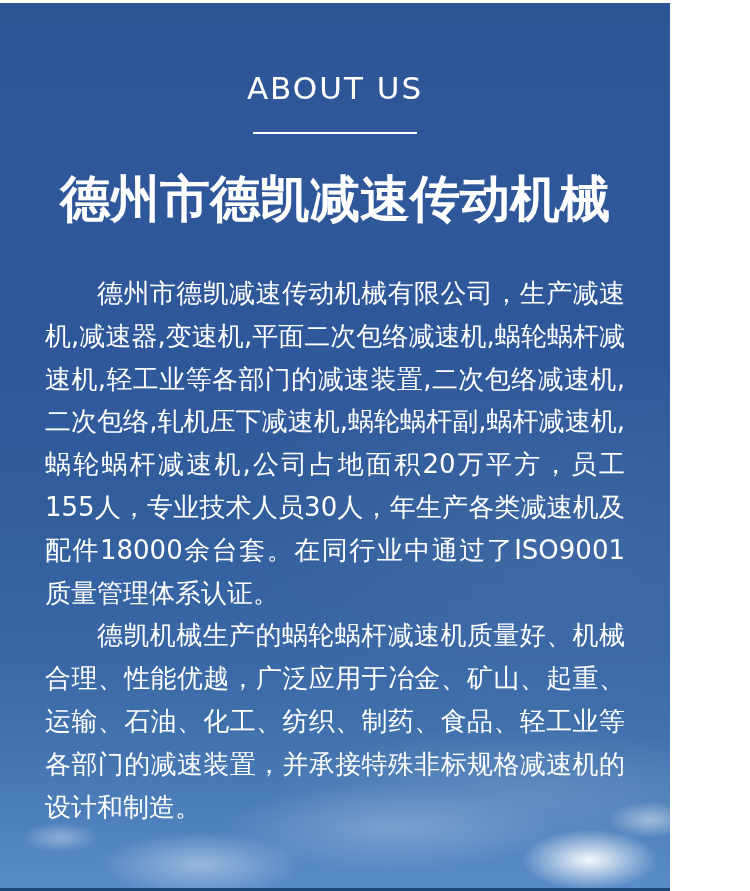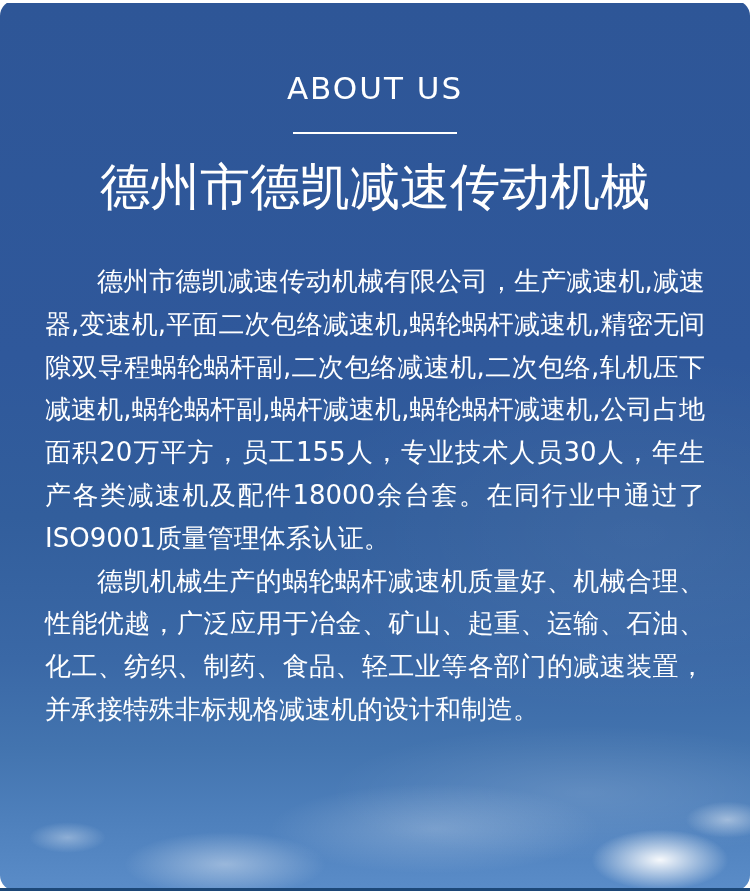--- a/index.html
+++ b/index.html
@@ -6,39 +6,38 @@
 
   html, body {
     width: 750px;
     height: 891px;
     overflow: hidden;
     font-family: "DejaVu Sans", "Liberation Sans", sans-serif;
   }
 
   .page {
     position: relative;
-    width: 750px;
+    width: 670px;
     height: 891px;
     color: #ffffff;
     
     background:
       radial-gradient(95px 42px at 88% 96.5%, rgba(255,255,255,0.95), rgba(255,255,255,0) 72%),
       radial-gradient(60px 26px at 97% 92%, rgba(255,255,255,0.45), rgba(255,255,255,0) 70%),
       radial-gradient(55px 22px at 9% 94%, rgba(255,255,255,0.35), rgba(255,255,255,0) 70%),
       radial-gradient(140px 45px at 30% 97%, rgba(255,255,255,0.40), rgba(255,255,255,0) 72%),
       radial-gradient(220px 60px at 58% 93%, rgba(255,255,255,0.22), rgba(255,255,255,0) 75%),
       radial-gradient(340px 90px at 78% 89%, rgba(255,255,255,0.13), rgba(255,255,255,0) 75%),
       radial-gradient(500px 260px at 85% 60%, rgba(255,255,255,0.05), rgba(255,255,255,0) 70%),
       linear-gradient(180deg,
         #ffffff 0px, #ffffff 3px,
         #2e5697 3px, #2f589b 40%,
         #325e9c 58%, #3a68a6 74%,
         #4374af 84%, #4e80bc 92%,
         #5a8cc8 100%);
-    border-radius: 16px;
   }
 
   .bottom-strip {
     position: absolute;
     left: 0; bottom: 0;
     width: 100%; height: 3px;
     background: #1d4878;
   }
 
   .section-label {
@@ -52,25 +51,25 @@
   }
 
   .divider {
     width: 164px;
     height: 2px;
     background: #ffffff;
     margin: 26px auto 0 auto;
   }
 
   .page-title {
-    margin-top: 24px;
+    margin-top: 36px;
     text-align: center;
     font-size: 50px;
     line-height: 58px;
-    font-weight: 400;
+    font-weight: 700;
     letter-spacing: 0px;
     color: #ffffff;
   }
 
   .content {
     margin: 44px 45px 0 45px;
     font-size: 26px;
     line-height: 42.8px;
     text-align: justify;
     color: #ffffff;
@@ -85,19 +84,19 @@
 
 <div class="page">
 
   <div class="section-label">ABOUT US</div>
 
   <div class="divider"></div>
 
   <h1 class="page-title">德州市德凯减速传动机械</h1>
 
   <div class="content">
-    <p>德州市德凯减速传动机械有限公司，生产减速机,减速器,变速机,平面二次包络减速机,蜗轮蜗杆减速机,精密无间隙双导程蜗轮蜗杆副,二次包络减速机,二次包络,轧机压下减速机,蜗轮蜗杆副,蜗杆减速机,蜗轮蜗杆减速机,公司占地面积20万平方，员工155人，专业技术人员30人，年生产各类减速机及配件18000余台套。在同行业中通过了ISO9001质量管理体系认证。</p>
+    <p>德州市德凯减速传动机械有限公司，生产减速机,减速器,变速机,平面二次包络减速机,蜗轮蜗杆减速机,轻工业等各部门的减速装置,二次包络减速机,二次包络,轧机压下减速机,蜗轮蜗杆副,蜗杆减速机,蜗轮蜗杆减速机,公司占地面积20万平方，员工155人，专业技术人员30人，年生产各类减速机及配件18000余台套。在同行业中通过了ISO9001质量管理体系认证。</p>
     <p>德凯机械生产的蜗轮蜗杆减速机质量好、机械合理、性能优越，广泛应用于冶金、矿山、起重、运输、石油、化工、纺织、制药、食品、轻工业等各部门的减速装置，并承接特殊非标规格减速机的设计和制造。</p>
   </div>
 
   <div class="bottom-strip"></div>
 
 </div>
 
 </body></html>

